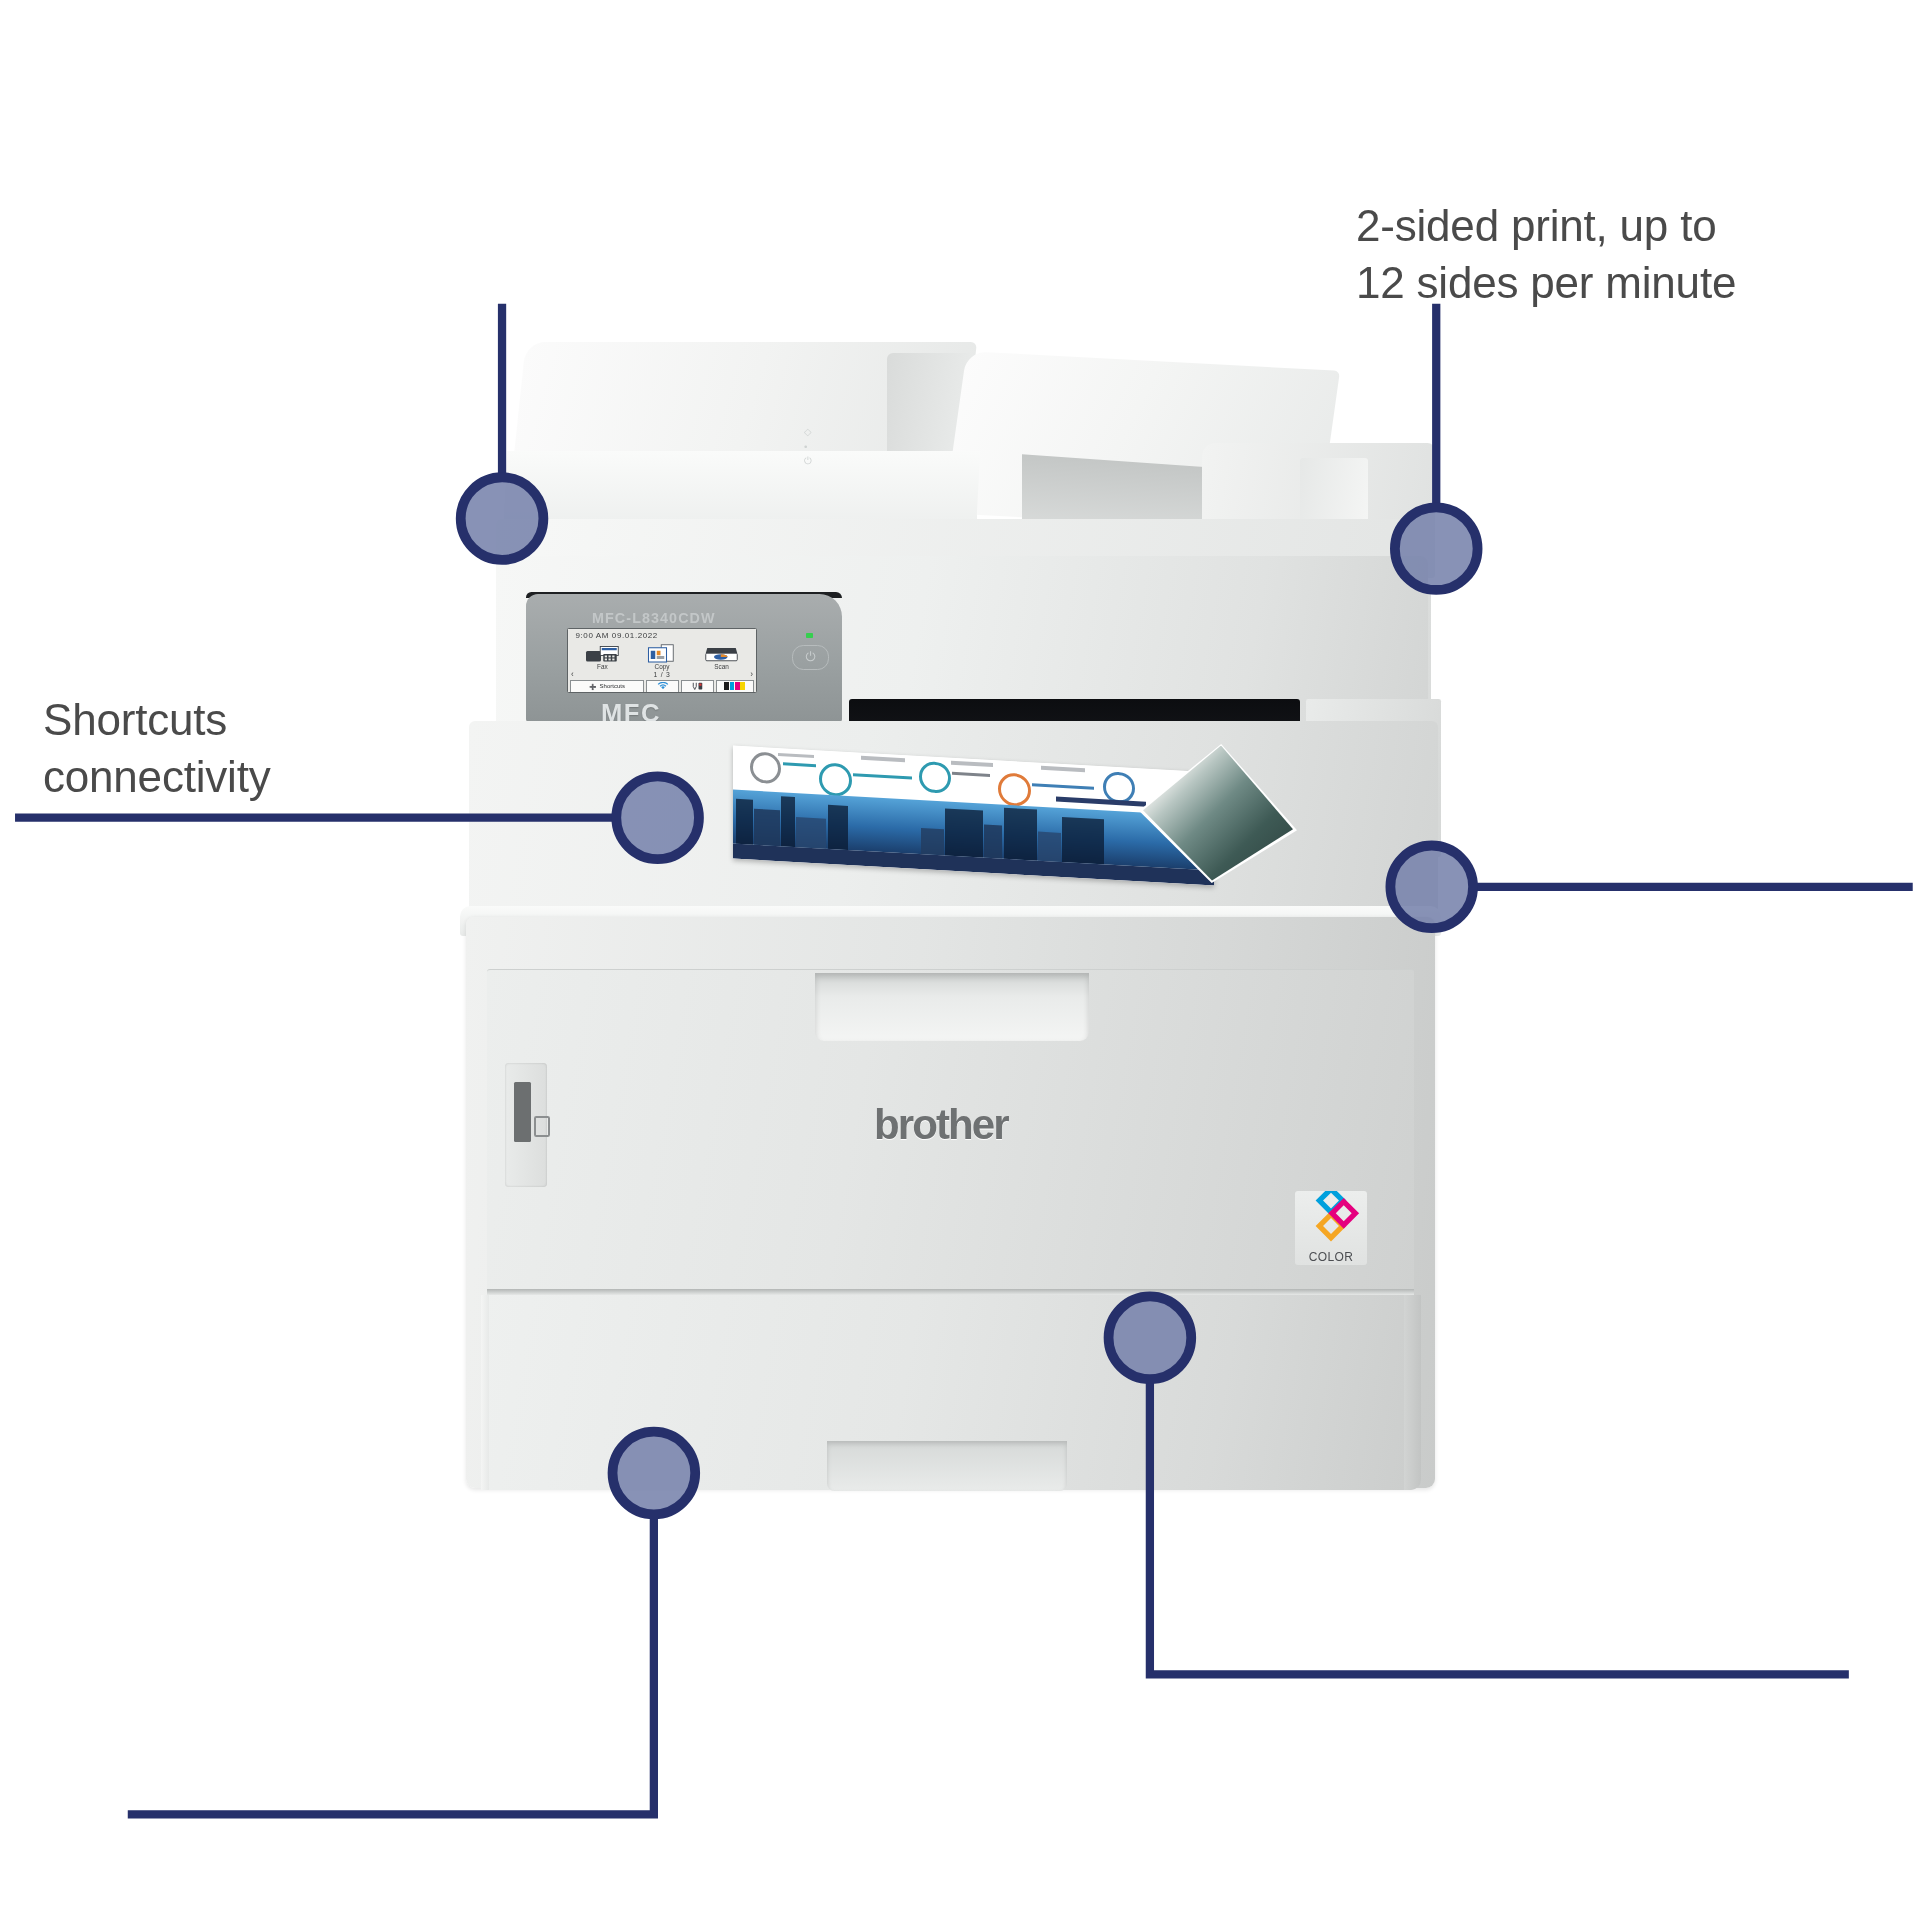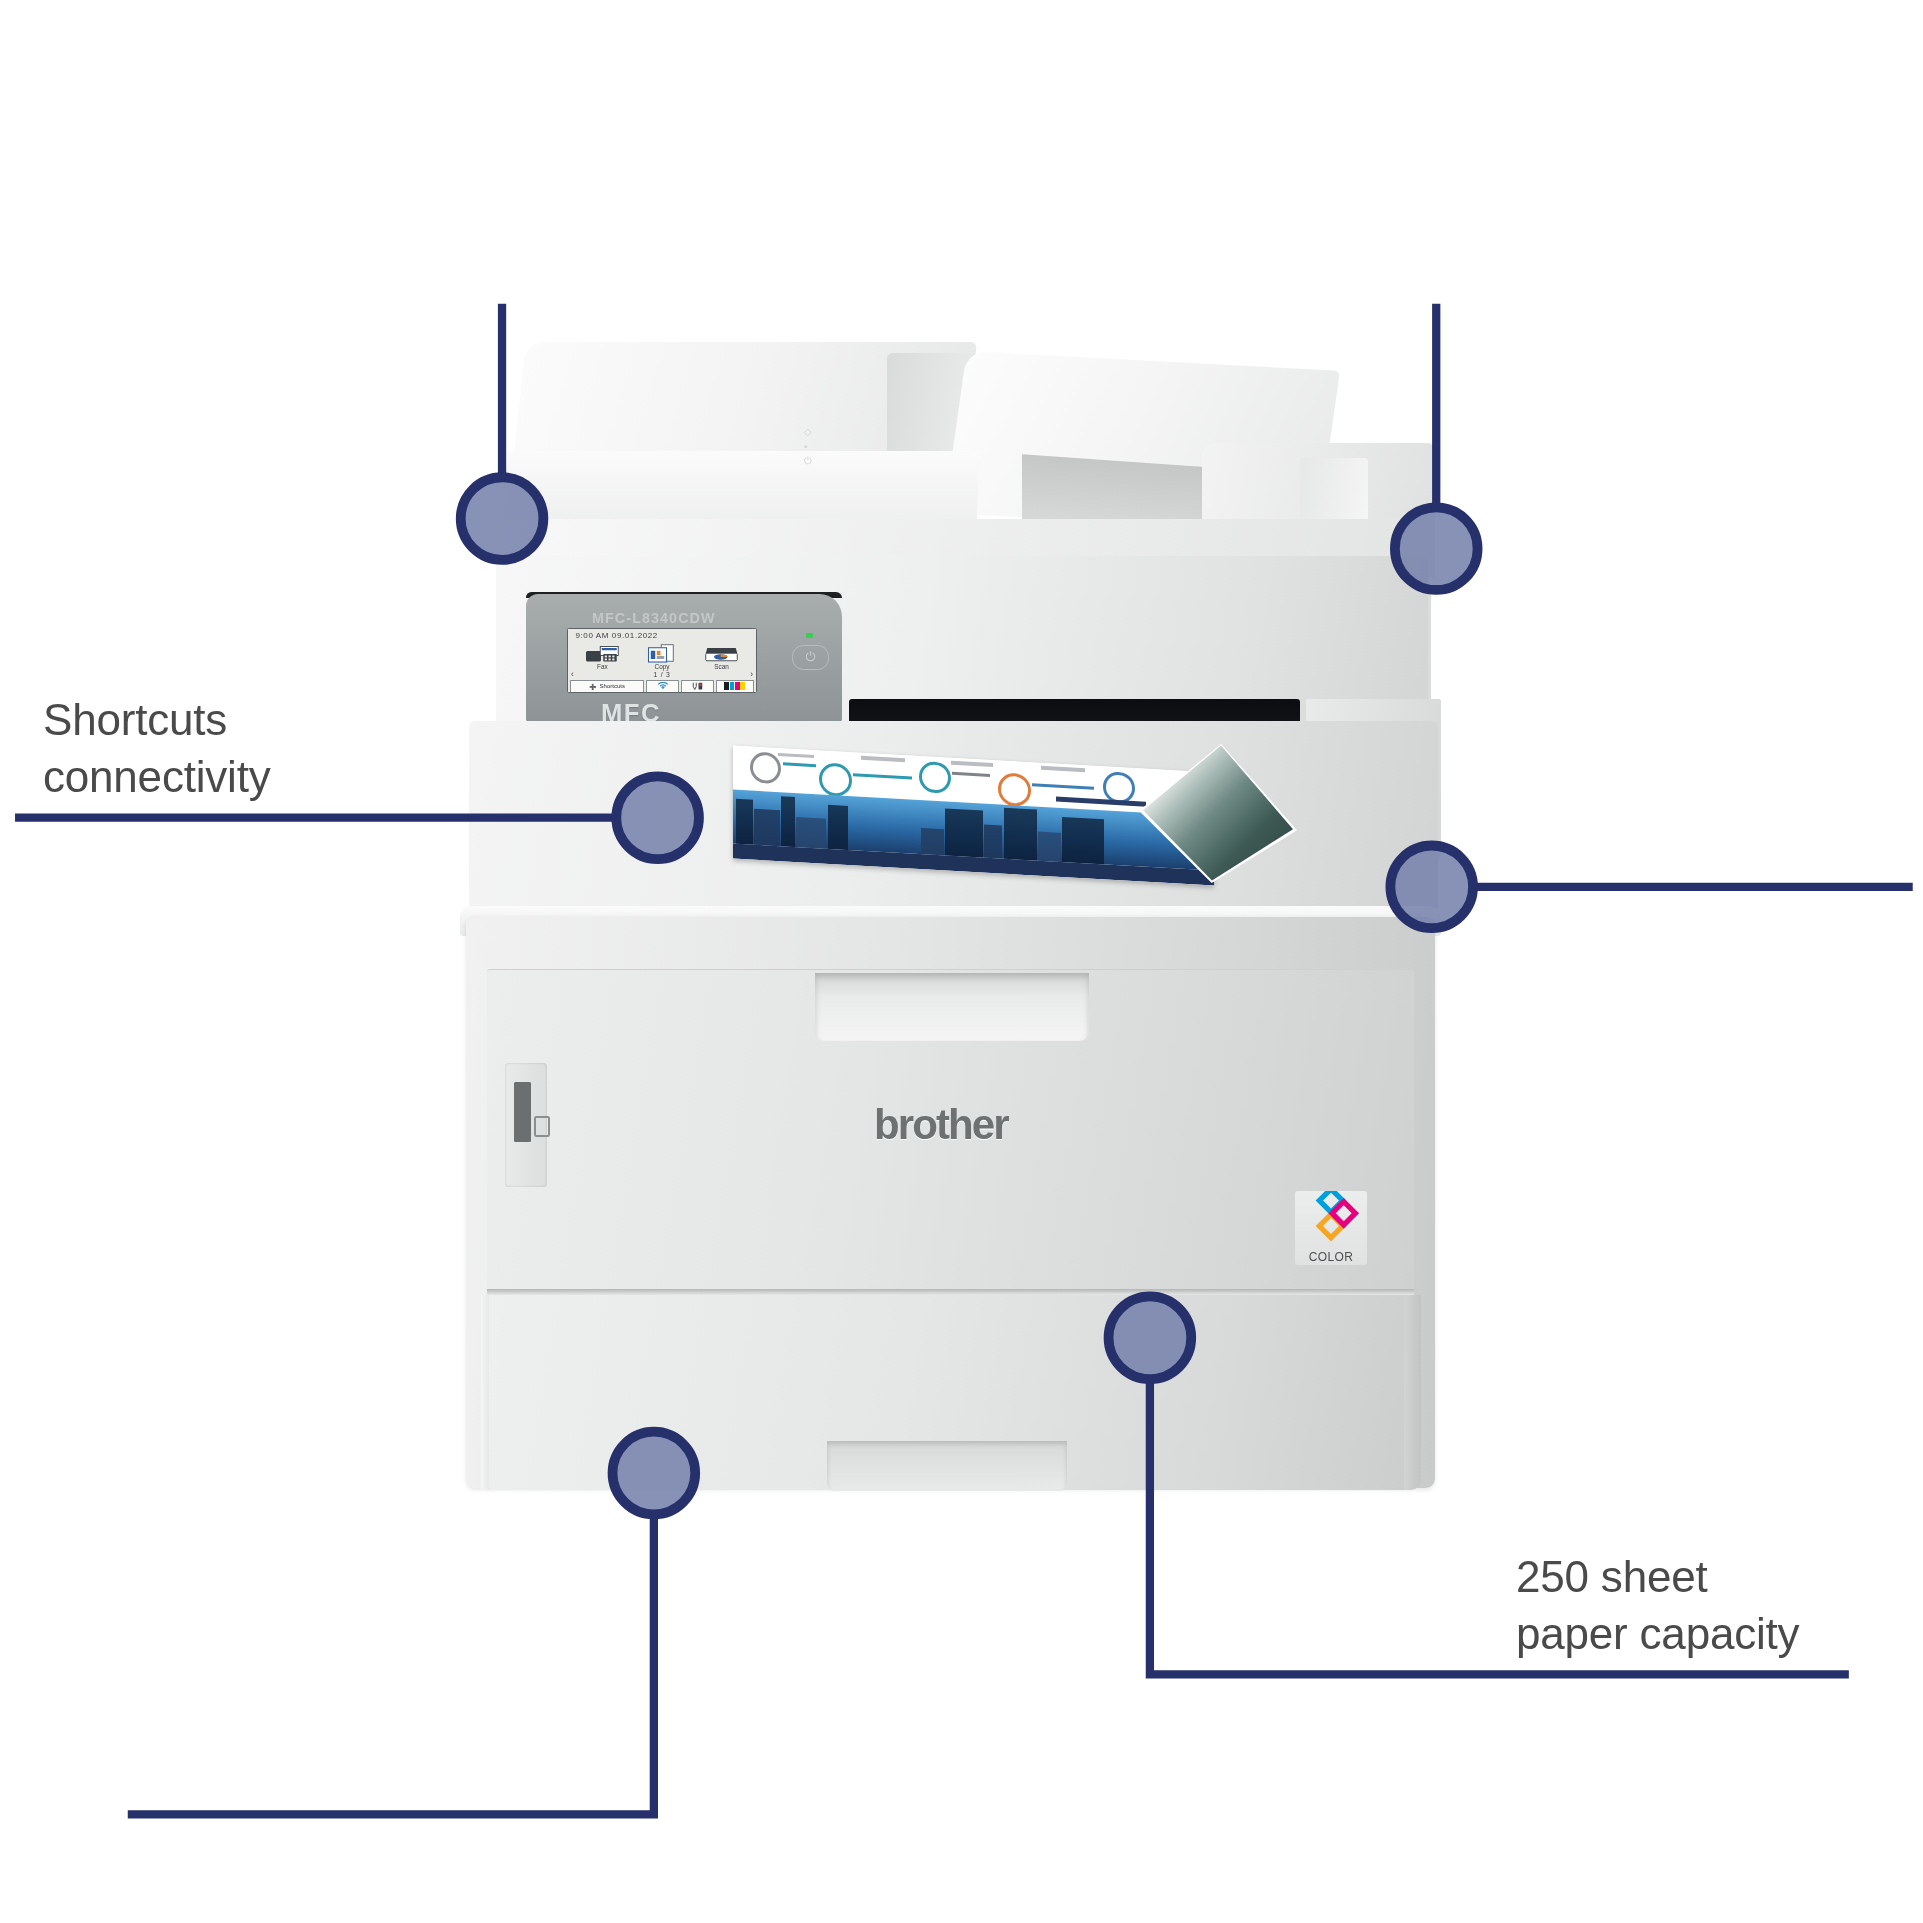--- a/index.html
+++ b/index.html
@@ -438,19 +438,19 @@
     <g id="callout-dots">
         <circle cx="668" cy="690" r="55" fill="#7883ac" fill-opacity="0.88" stroke="#26306b" stroke-width="13"></circle>
         <circle cx="1911" cy="730" r="55" fill="#7883ac" fill-opacity="0.88" stroke="#26306b" stroke-width="13"></circle>
         <circle cx="875" cy="1088" r="55" fill="#7883ac" fill-opacity="0.88" stroke="#26306b" stroke-width="13"></circle>
         <circle cx="1905" cy="1180" r="55" fill="#7883ac" fill-opacity="0.88" stroke="#26306b" stroke-width="13"></circle>
         <circle cx="870" cy="1960" r="55" fill="#7883ac" fill-opacity="0.88" stroke="#26306b" stroke-width="13"></circle>
         <circle cx="1530" cy="1780" r="55" fill="#7883ac" fill-opacity="0.88" stroke="#26306b" stroke-width="13"></circle>
       </g>
   </svg>
 
+  <div class="callout-text" style="left:1356px;top:197px;">2-sided print, up to
+12 sides per minute</div>
   <div class="callout-text" style="left:43px;top:691px;">Shortcuts
 connectivity</div>
-  <div class="callout-text" style="left:1516px;top:1548px;">250 sheet
-paper capacity</div>
 
 </div>
 
 
 </body></html>

